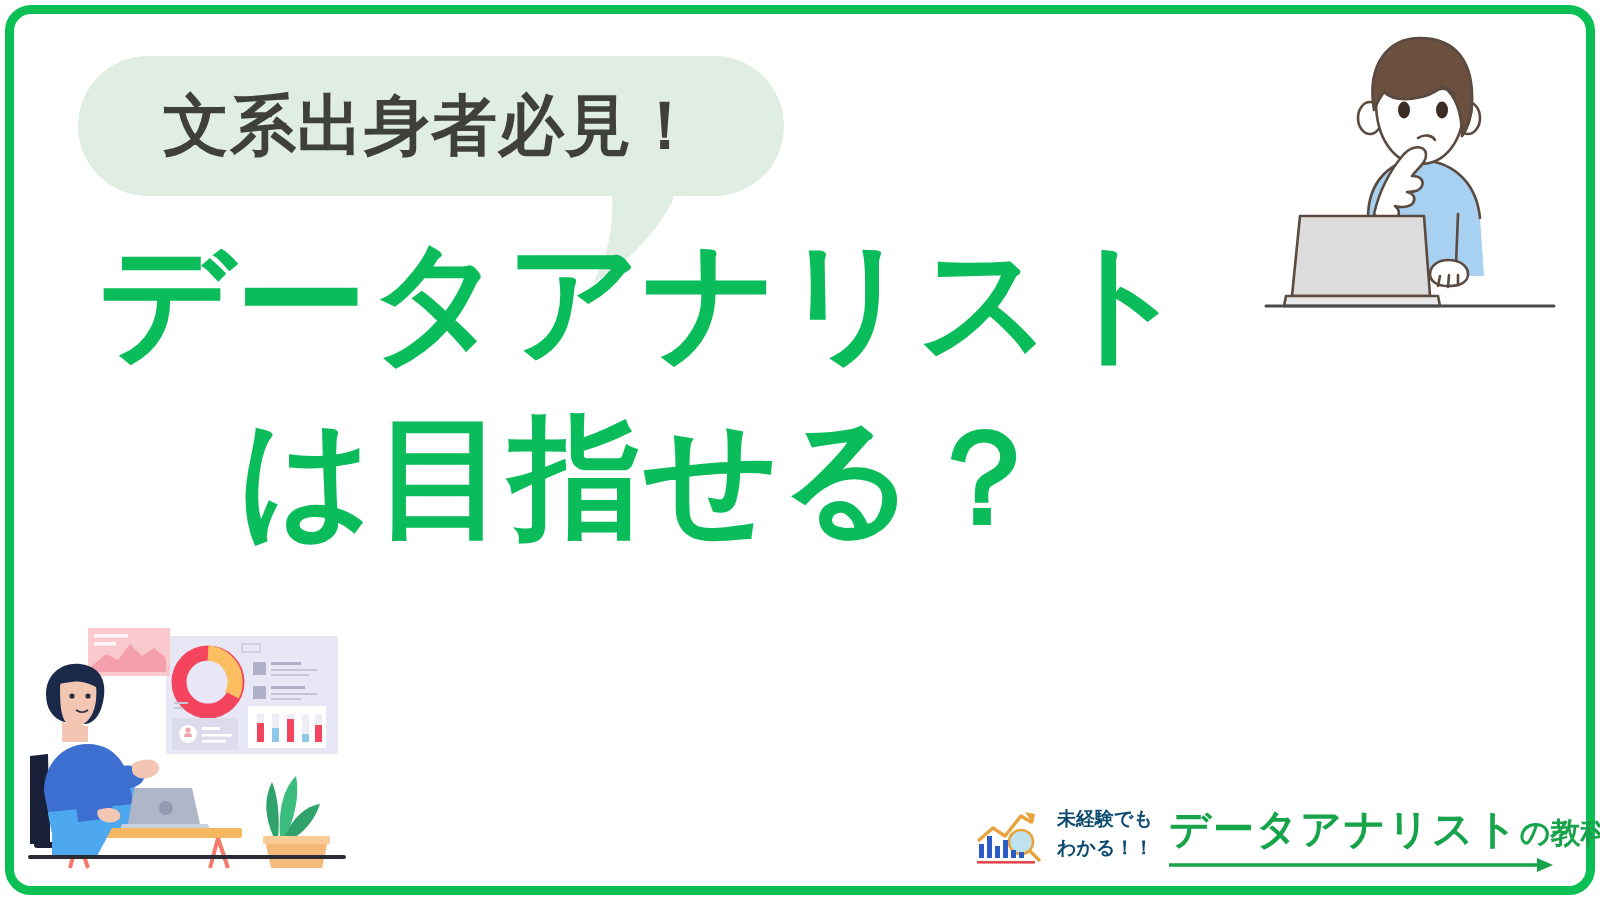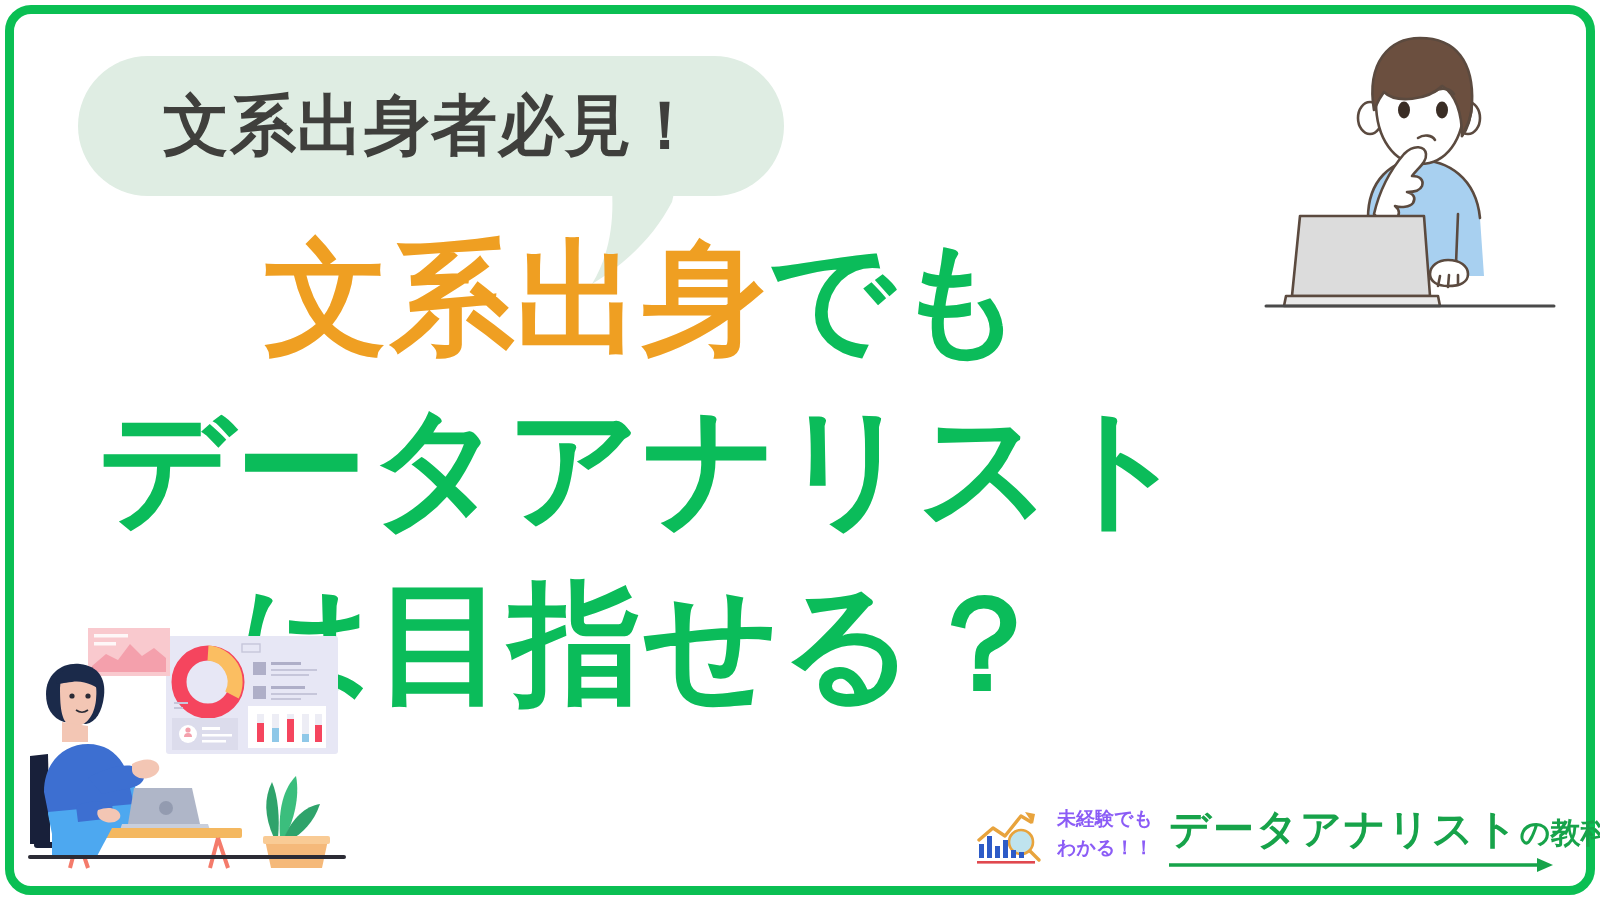--- a/index.html
+++ b/index.html
@@ -124,21 +124,21 @@
     top: 8px;
     width: 78px;
     height: 62px;
   }
   #logo-tagline {
     position: absolute;
     left: 82px;
     top: 6px;
     width: 110px;
     height: 68px;
-    color: #8b5cf6;
+    color: #0c4a6e;
     font-family: "Liberation Serif", "DejaVu Serif", serif;
     font-size: 19px;
     font-weight: bold;
     line-height: 1.55;
     letter-spacing: 0px;
     white-space: nowrap;
   }
   #logo-brand {
     position: absolute;
     left: 194px;
@@ -177,23 +177,20 @@
 
   <div id="bubble-wrap">
     <div id="bubble-body"></div>
     <svg id="bubble-tail" viewBox="0 0 110 105">
       <path d="M2,0 L108,0 L104,18 C86,52 60,78 24,100 C41,72 46,40 44,6 Z" fill="#DFEDE3"></path>
     </svg>
     <div id="bubble-text">文系出身者必見！</div>
   </div>
 
   <div id="headline">
-    <div class="title-line" id="title-line-1">
-      <span class="tx-orange">文系出身</span><span class="tx-green">でも</span>
-    </div>
     <div class="title-line tx-green" id="title-line-2">データアナリスト</div>
     <div class="title-line tx-green" id="title-line-3">は目指せる？</div>
   </div>
 
   <svg id="illus-woman" viewBox="0 0 300 300">
     <g fill="none" stroke="#5B4A3F" stroke-width="2.6" stroke-linecap="round" stroke-linejoin="round">
 
       <path d="M106,200 C106,162 130,142 156,142 C186,142 214,160 218,200 L222,258 L104,258 Z" fill="#A8D0F0" stroke="none"></path>
       <path d="M106,200 C106,162 130,142 156,142 C186,142 214,160 218,200"></path>
 

